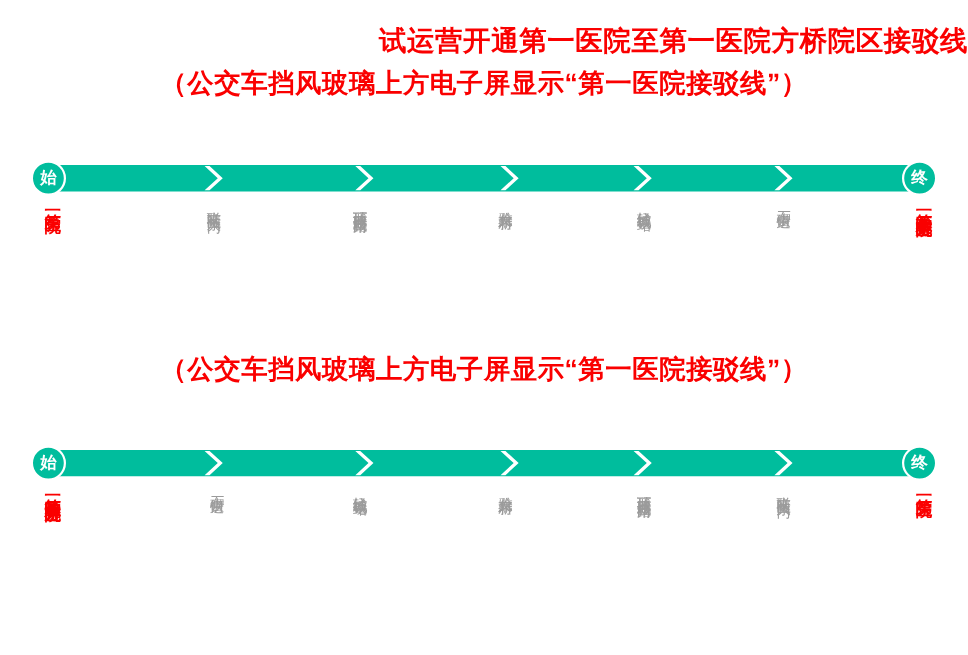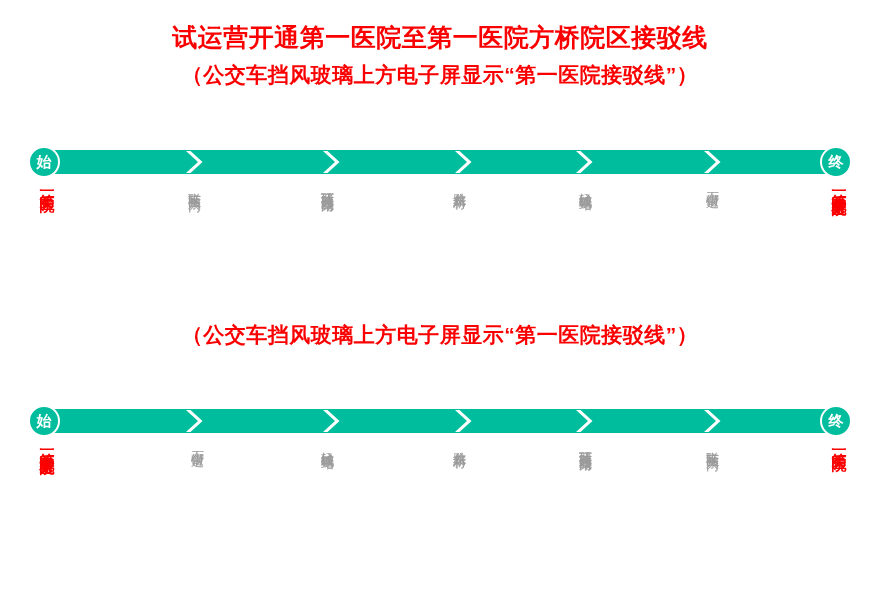--- a/index.html
+++ b/index.html
@@ -31,23 +31,24 @@
   }
   .title-line {
     color: #fa0000;
     font-weight: bold;
     line-height: 1.05;
     letter-spacing: 0.5px;
     white-space: nowrap;
   }
   .title-line.main {
     font-size: 25px;
+    text-align: right;
   }
   .title-line.sub {
-    font-size: 21px;
+    font-size: 24px;
     margin-top: 14px;
   }
 
   
   .route {
     position: absolute;
     left: 0;
     width: 880px;
     height: 180px;
   }

